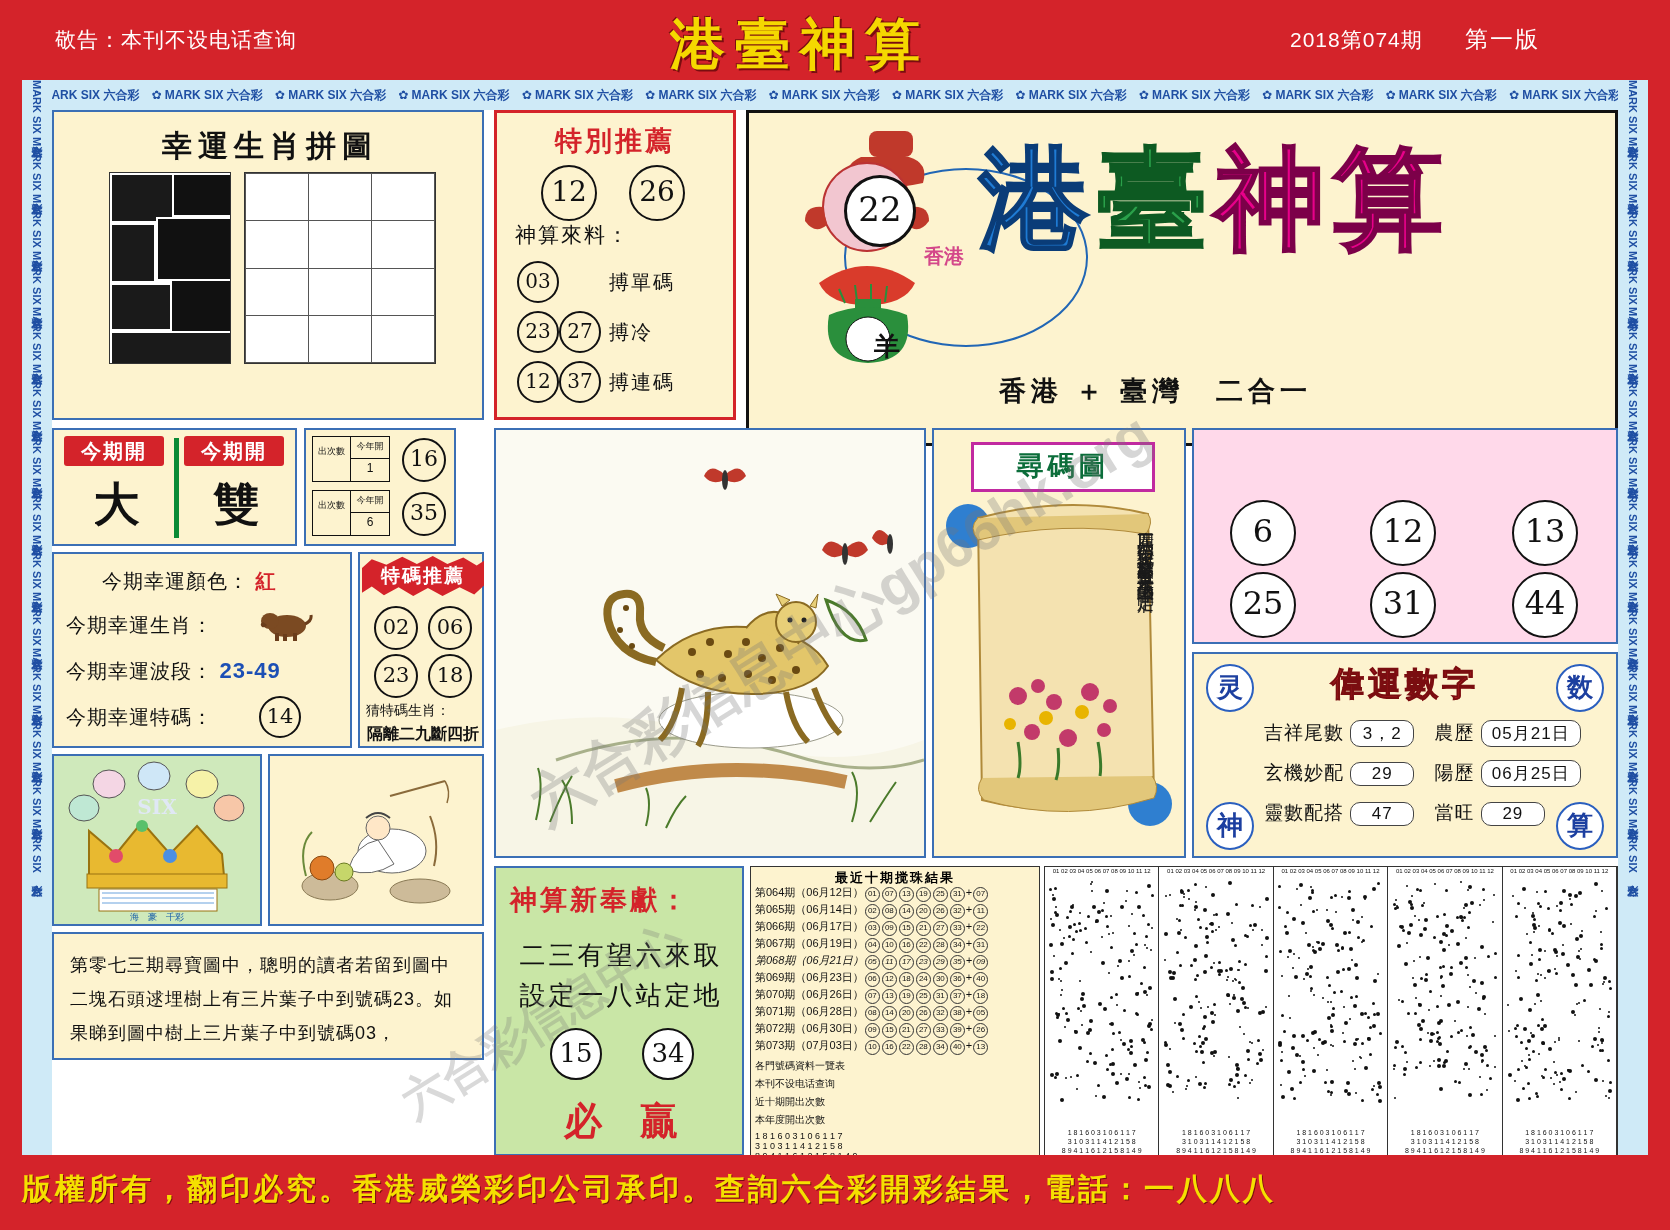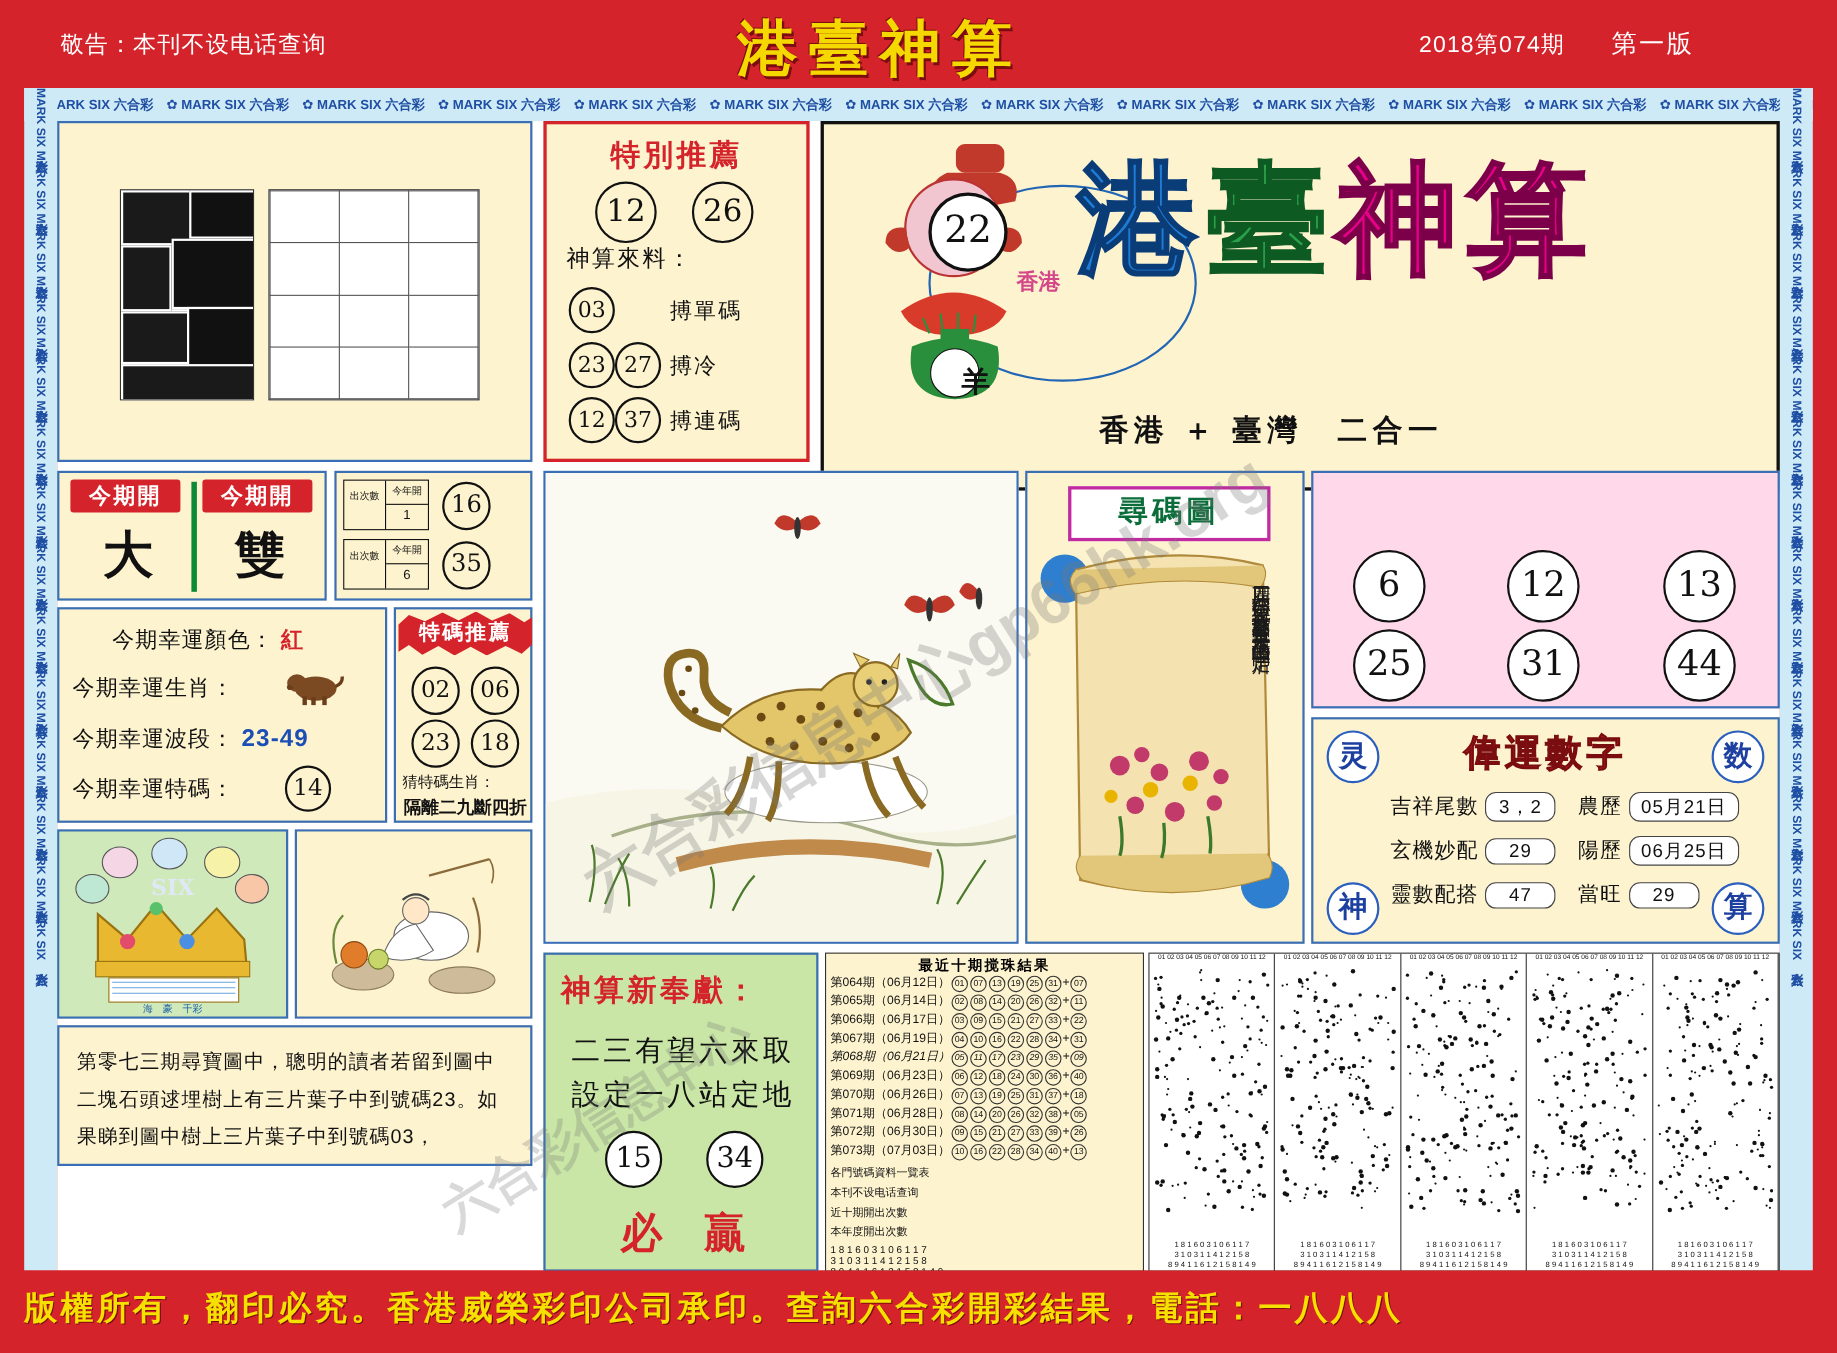--- a/index.html
+++ b/index.html
@@ -37,21 +37,21 @@
   .puz-right{position:absolute;left:190px;top:60px;width:190px;height:190px;background:#fff;border:1px solid #333;}
   .puz-right table{border-collapse:collapse;width:100%;height:100%;}
   .puz-right td{border:1px solid #555;}
 
   
   #open1{left:0px;top:318px;width:245px;height:118px;background:#fdf3cf;border:2px solid #3b6fb5;}
   .ob-lbl{position:absolute;top:6px;height:30px;line-height:30px;background:#d4232a;color:#fff;font-size:20px;font-weight:bold;text-align:center;border-radius:3px;letter-spacing:2px;}
   .ob-val{position:absolute;top:44px;width:105px;text-align:center;font-size:46px;font-weight:bold;font-family:"DejaVu Serif",serif;color:#111;}
   .greenbar{position:absolute;left:120px;top:8px;width:5px;height:100px;background:#0a8a34;}
 
-  #cnt{left:252px;top:318px;width:180px;height:118px;background:#fdf3cf;border:2px solid #3b6fb5;}
+  #cnt{left:252px;top:318px;width:152px;height:118px;background:#fdf3cf;border:2px solid #3b6fb5;}
   .cnt-tb{position:absolute;left:6px;width:78px;height:46px;border:1px solid #111;box-sizing:border-box;}
   .cnt-tb .c{position:absolute;box-sizing:border-box;font-size:9px;text-align:center;line-height:11px;color:#111;}
   .ball{position:absolute;border:2px solid #111;border-radius:50%;text-align:center;font-family:"DejaVu Serif",serif;color:#111;background:transparent;}
 
   
   #lucky{left:0px;top:442px;width:300px;height:196px;background:#fdf3cf;border:2px solid #3b6fb5;}
   #lucky .row{position:absolute;left:12px;font-size:20px;color:#111;letter-spacing:1px;}
   #lucky .val{color:#d4232a;font-weight:bold;}
   #lucky .valb{color:#1c4fb5;font-weight:bold;font-size:22px;}
 
@@ -158,20 +158,21 @@
       <div class="vert">MARK SIX 六合彩</div>
       <div class="vert">MARK SIX 六合彩</div>
       <div class="vert">MARK SIX 六合彩</div>
       <div class="vert">MARK SIX 六合彩</div>
       <div class="vert">MARK SIX 六合彩</div>
     </div>
 
   <div class="canvas">
 
     <div class="box" id="puzzle">
+      <div class="h">幸運生肖拼圖</div>
       <div class="puz-left" id="puzL">
           <div style="left:0px;top:0px;width:60px;height:46px;background:#1a1a1a;border:2px solid #fff;"></div>
           <div style="left:62px;top:0px;width:56px;height:40px;background:#111;border:2px solid #fff;"></div>
           <div style="left:0px;top:50px;width:42px;height:56px;background:#1a1a1a;border:2px solid #fff;"></div>
           <div style="left:46px;top:44px;width:72px;height:60px;background:#111;border:2px solid #fff;"></div>
           <div style="left:0px;top:110px;width:58px;height:44px;background:#1a1a1a;border:2px solid #fff;"></div>
           <div style="left:60px;top:106px;width:58px;height:52px;background:#111;border:2px solid #fff;"></div>
           <div style="left:0px;top:158px;width:118px;height:30px;background:#1a1a1a;border:2px solid #fff;"></div>
         </div>
       <div class="puz-right">

